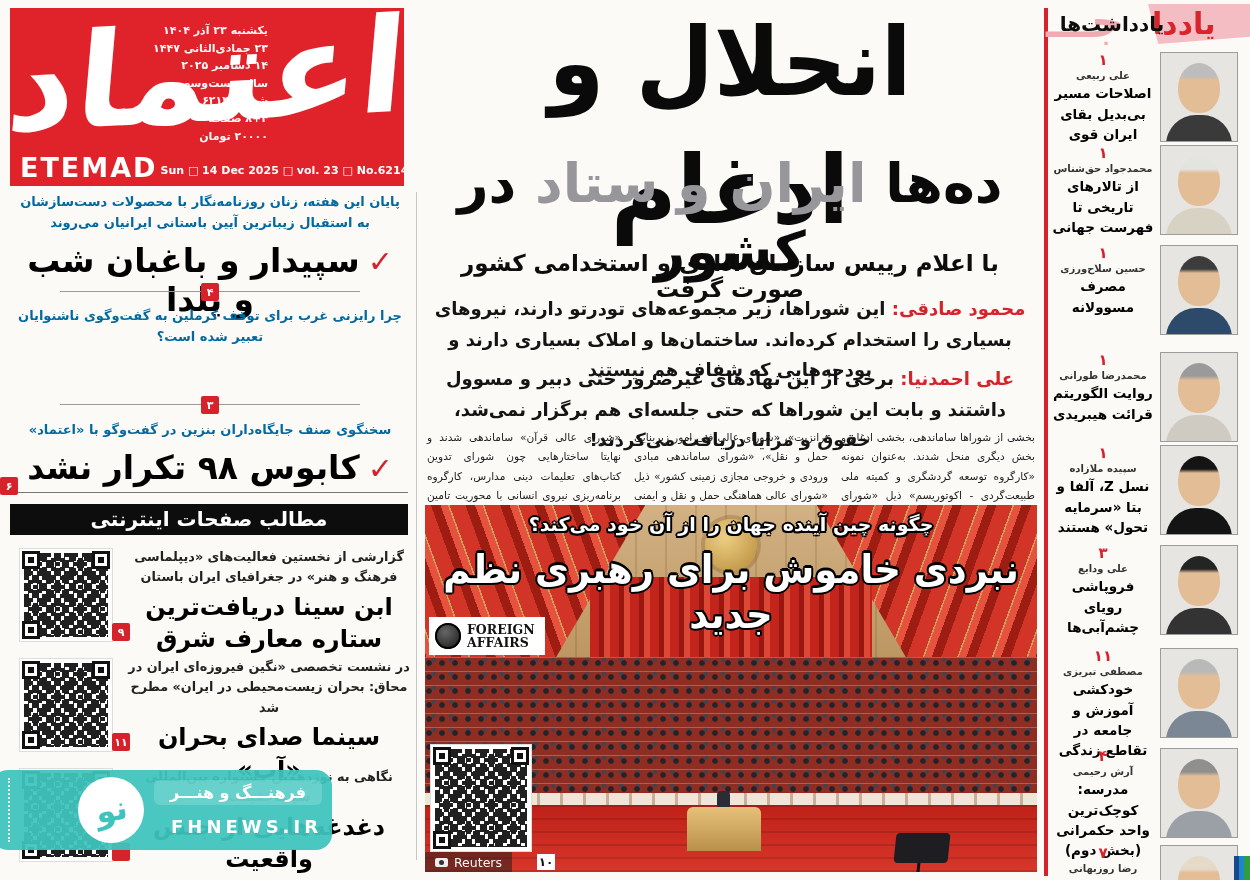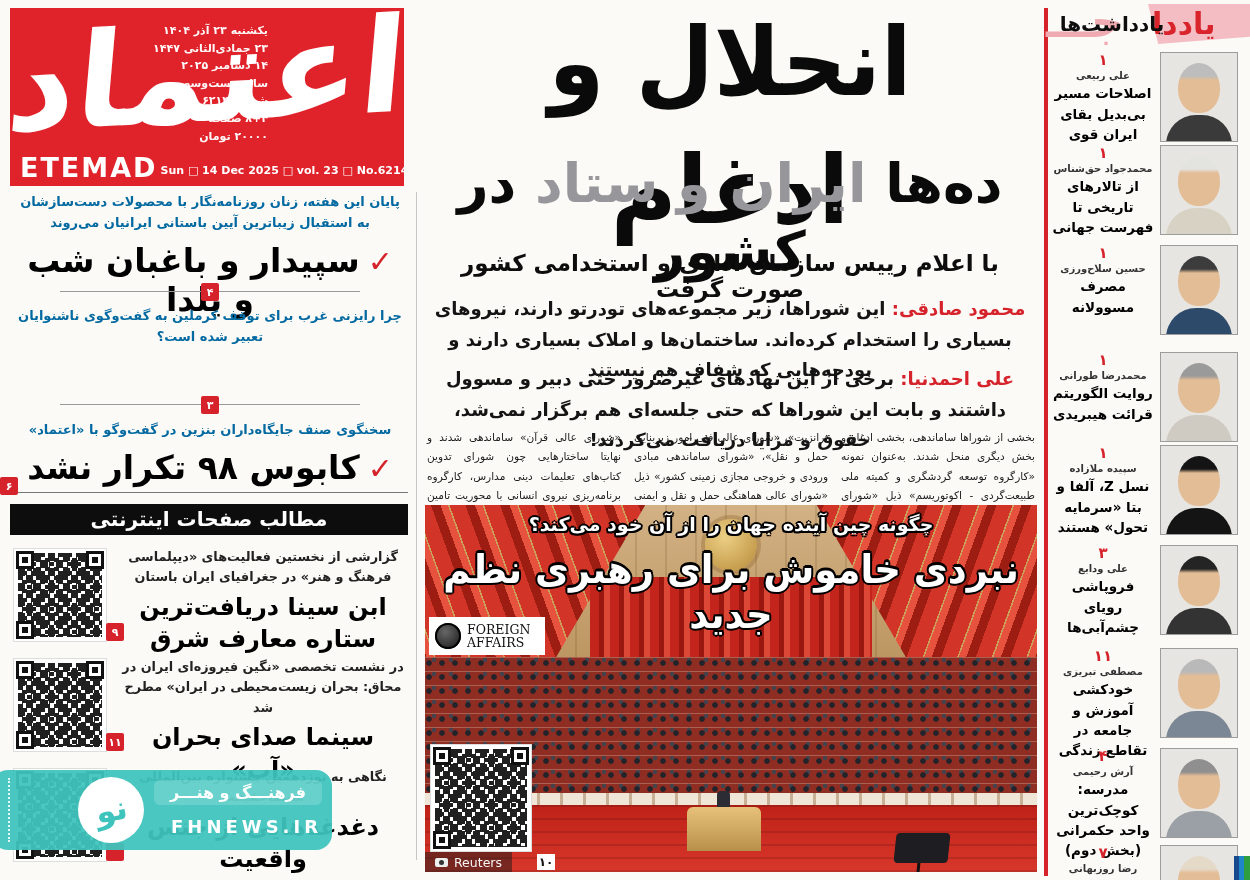--- a/index.html
+++ b/index.html
@@ -37,21 +37,21 @@
   .d1{top:291px;} .d2{top:404px;}
   .sdiv .pbadge{position:absolute;left:50%;top:-9px;transform:translateX(-50%);}
   .pbadge{display:inline-flex;width:18px;height:18px;background:#d6232b;color:#fff;font-size:11px;font-weight:bold;
           align-items:center;justify-content:center;border-radius:2px;}
   .brule{position:absolute;left:10px;top:492px;width:398px;border-top:1.5px solid #777;}
   .badge6{position:absolute;left:0;top:477px;}
   .vline{position:absolute;left:416px;top:192px;width:1px;height:668px;background:#c6c6c6;}
   
   .webhead{position:absolute;left:10px;top:504px;width:398px;height:31px;background:#0d0d0d;color:#fff;
            font-size:20px;font-weight:bold;text-align:center;line-height:31px;}
-  .wi{position:absolute;left:10px;width:398px;height:104px;}
+  .wi{position:absolute;left:16px;width:398px;height:104px;}
   .wi1{top:545px;} .wi2{top:655px;} .wi3{top:765px;}
   .wi-text{position:absolute;left:108px;right:0;top:2px;text-align:center;}
   .wi-kick{font-size:12.8px;font-weight:bold;line-height:1.6;color:#222;}
   .wi-title{font-size:24px;font-weight:bold;margin-top:3px;line-height:1.35;color:#000;}
   .wi .pbadge{position:absolute;left:96px;bottom:8px;}
   
   .qr{position:absolute;background:#fff;box-shadow:0 0 0 1px #ddd;}
   .qr .qpat{position:absolute;inset:4px;background-color:#fff;opacity:.95;background-image:
       conic-gradient(#151515 25%,transparent 25% 50%,#151515 50% 75%,transparent 75%),
       conic-gradient(transparent 25%,#151515 25% 50%,transparent 50% 75%,#151515 75%);
@@ -101,21 +101,21 @@
   .ph-camera{position:absolute;left:470px;top:328px;width:54px;height:30px;background:#1d1d22;border-radius:4px;transform:skewX(-6deg);}
   .ph-camera::after{content:"";position:absolute;left:24px;top:30px;width:3px;height:26px;background:#111;}
   .outline{color:#fff;text-shadow:2px 0 0 #000,-2px 0 0 #000,0 2px 0 #000,0 -2px 0 #000,
            1.5px 1.5px 0 #000,-1.5px -1.5px 0 #000,1.5px -1.5px 0 #000,-1.5px 1.5px 0 #000;}
   .ph-k{position:absolute;left:0;right:0;top:8px;text-align:center;font-size:19px;font-weight:bold;z-index:3;}
   .ph-t{position:absolute;left:0;right:0;top:44px;text-align:center;font-size:37px;font-weight:bold;z-index:3;transform:scaleY(1.05);}
   .fa-box{position:absolute;left:4px;top:112px;width:116px;height:38px;background:#fff;display:flex;align-items:center;
           gap:6px;padding:2px 6px;direction:ltr;z-index:3;box-sizing:border-box;}
   .fa-globe{width:26px;height:26px;border-radius:50%;flex:none;background:radial-gradient(circle at 40% 35%,#666,#111);
             box-shadow:inset 0 0 0 2px #000;}
-  .fa-text{font-family:"DejaVu Serif",serif;font-weight:normal;font-size:12.5px;line-height:1.08;color:#111;}
+  .fa-text{font-family:"DejaVu Serif",serif;font-weight:bold;font-size:12.5px;line-height:1.08;color:#111;}
   .ph-qr{left:6px;top:240px;width:100px;height:106px;z-index:3;}
   .ph-credit{position:absolute;left:0;bottom:0;height:20px;display:flex;align-items:center;gap:6px;z-index:4;
              background:rgba(25,25,25,.5);color:#f5f5f5;font-size:12.5px;padding:0 10px;direction:ltr;}
   .cam-ico{width:13px;height:9px;background:#eee;border-radius:2px;position:relative;}
   .cam-ico::after{content:"";position:absolute;left:4px;top:2px;width:5px;height:5px;border-radius:50%;background:#333;}
   .ph-pagenum{position:absolute;left:112px;bottom:2px;z-index:4;background:#fff;color:#111;font-size:12px;font-weight:bold;
               width:18px;height:16px;display:flex;align-items:center;justify-content:center;}
   
   .sb-line{position:absolute;left:1044px;top:8px;width:3.5px;height:868px;background:#d6232b;}
   .sb-head{position:absolute;left:1052px;top:4px;width:198px;height:46px;}

